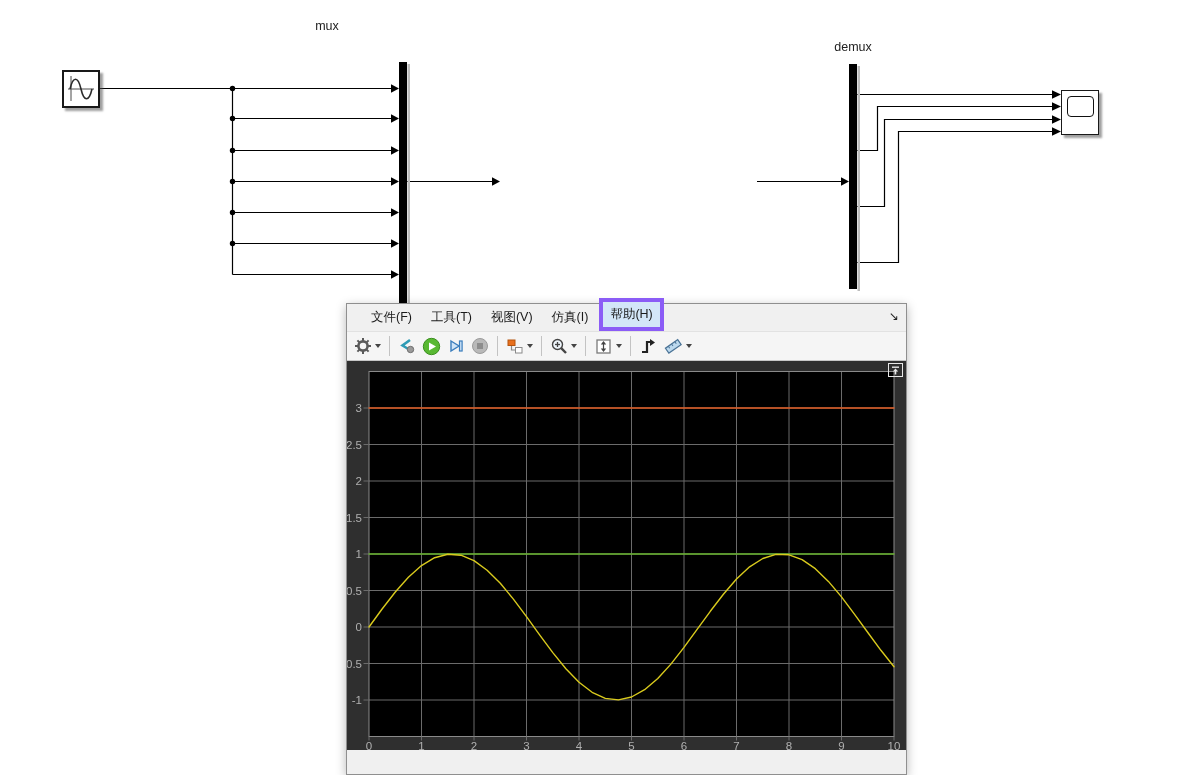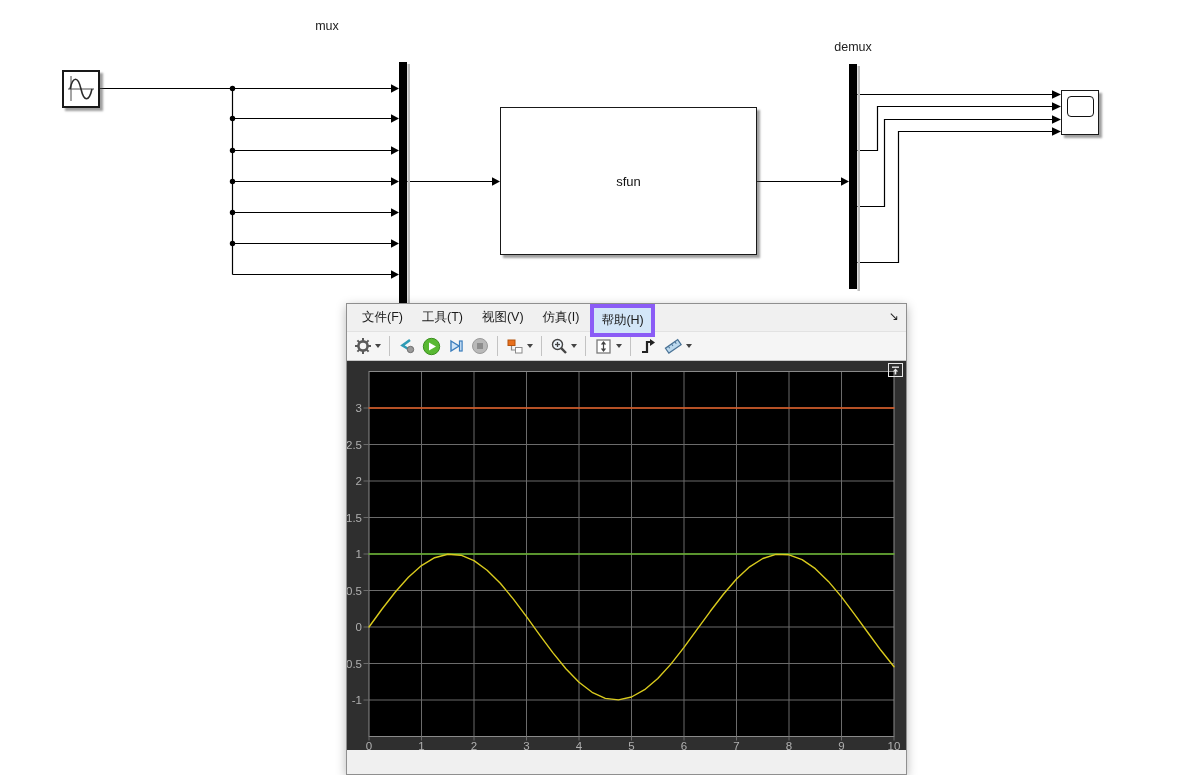--- a/index.html
+++ b/index.html
@@ -19,21 +19,21 @@
   .scope-win{position:absolute;left:346px;top:303px;width:561px;height:472px;z-index:5;
     background:#f0f0f0;border:1px solid #8f8f8f;box-sizing:border-box;
     box-shadow:0 3px 10px rgba(0,0,0,.28);}
   .titlebar{height:28px;display:flex;align-items:center;position:relative;}
   .title-icon{margin-left:8px;width:16px;height:14px;}
   .title-text{margin-left:6px;font-size:12.5px;color:#111;}
   .win-controls{position:absolute;right:0;top:0;height:28px;display:flex;}
   .win-btn{width:44px;height:28px;display:flex;align-items:center;justify-content:center;color:#333;font-size:13px;}
   .min-glyph{width:11px;height:2px;background:#333;}
   .max-glyph{width:10px;height:10px;border:1.2px solid #333;box-sizing:border-box;}
-  .menubar{height:27px;display:flex;align-items:flex-start;padding-left:7px;position:relative;border-bottom:1px solid #e2e2e2;}
+  .menubar{height:27px;display:flex;align-items:flex-end;padding-left:16px;position:relative;border-bottom:1px solid #e2e2e2;}
   .menu-item{font-size:12.5px;color:#1a1a1a;padding:4px 7px;margin-right:3px;border:1px solid transparent;}
   .menu-item.active{background:#d3e6f8;border:4px solid #8b5cf6;}
   .dock-arrow{position:absolute;right:7px;top:5px;font-size:12px;color:#222;}
   .toolbar{height:28px;background:#f5f5f5;border-bottom:1px solid #c6c6c6;display:flex;align-items:center;padding-left:4px;}
   .tb-btn{display:flex;align-items:center;padding:2px;margin:0 1px;}
   .tb-caret{width:0;height:0;border-left:3.5px solid transparent;border-right:3.5px solid transparent;border-top:4px solid #444;margin-left:3px;}
   .tb-sep{width:1px;height:20px;background:#c3c3c3;margin:0 5px;}
 
   .plot-panel{position:relative;height:389px;background:#2f2f2f;overflow:hidden;}
   .expand-btn{position:absolute;right:3px;top:2px;width:13px;height:12px;border:1px solid #e8e8e8;
@@ -95,23 +95,20 @@
   <div class="blk-label" style="left:830px;top:40px;width:46px;">demux</div>
 
   <div class="block sine-block">
     <svg width="34" height="34" viewBox="0 0 34 34">
       <line x1="7" y1="4" x2="7" y2="29" stroke="#4a4a4a" stroke-width="1"></line>
       <line x1="4" y1="17" x2="30" y2="17" stroke="#4a4a4a" stroke-width="1"></line>
       <path d="M6,17 C9,4 14,4 17,17 S25,30 28,17" stroke="#2b2b2b" stroke-width="1.6" fill="none"></path>
     </svg>
   </div>
 
-  <div class="block sfun-block">
-    <span>sfun</span>
-  </div>
 
   <div class="block scope-block">
     <div class="scope-screen"></div>
   </div>
 
   <div class="scope-win">
 
 
     <div class="menubar">
       <span class="menu-item">文件(F)</span>

